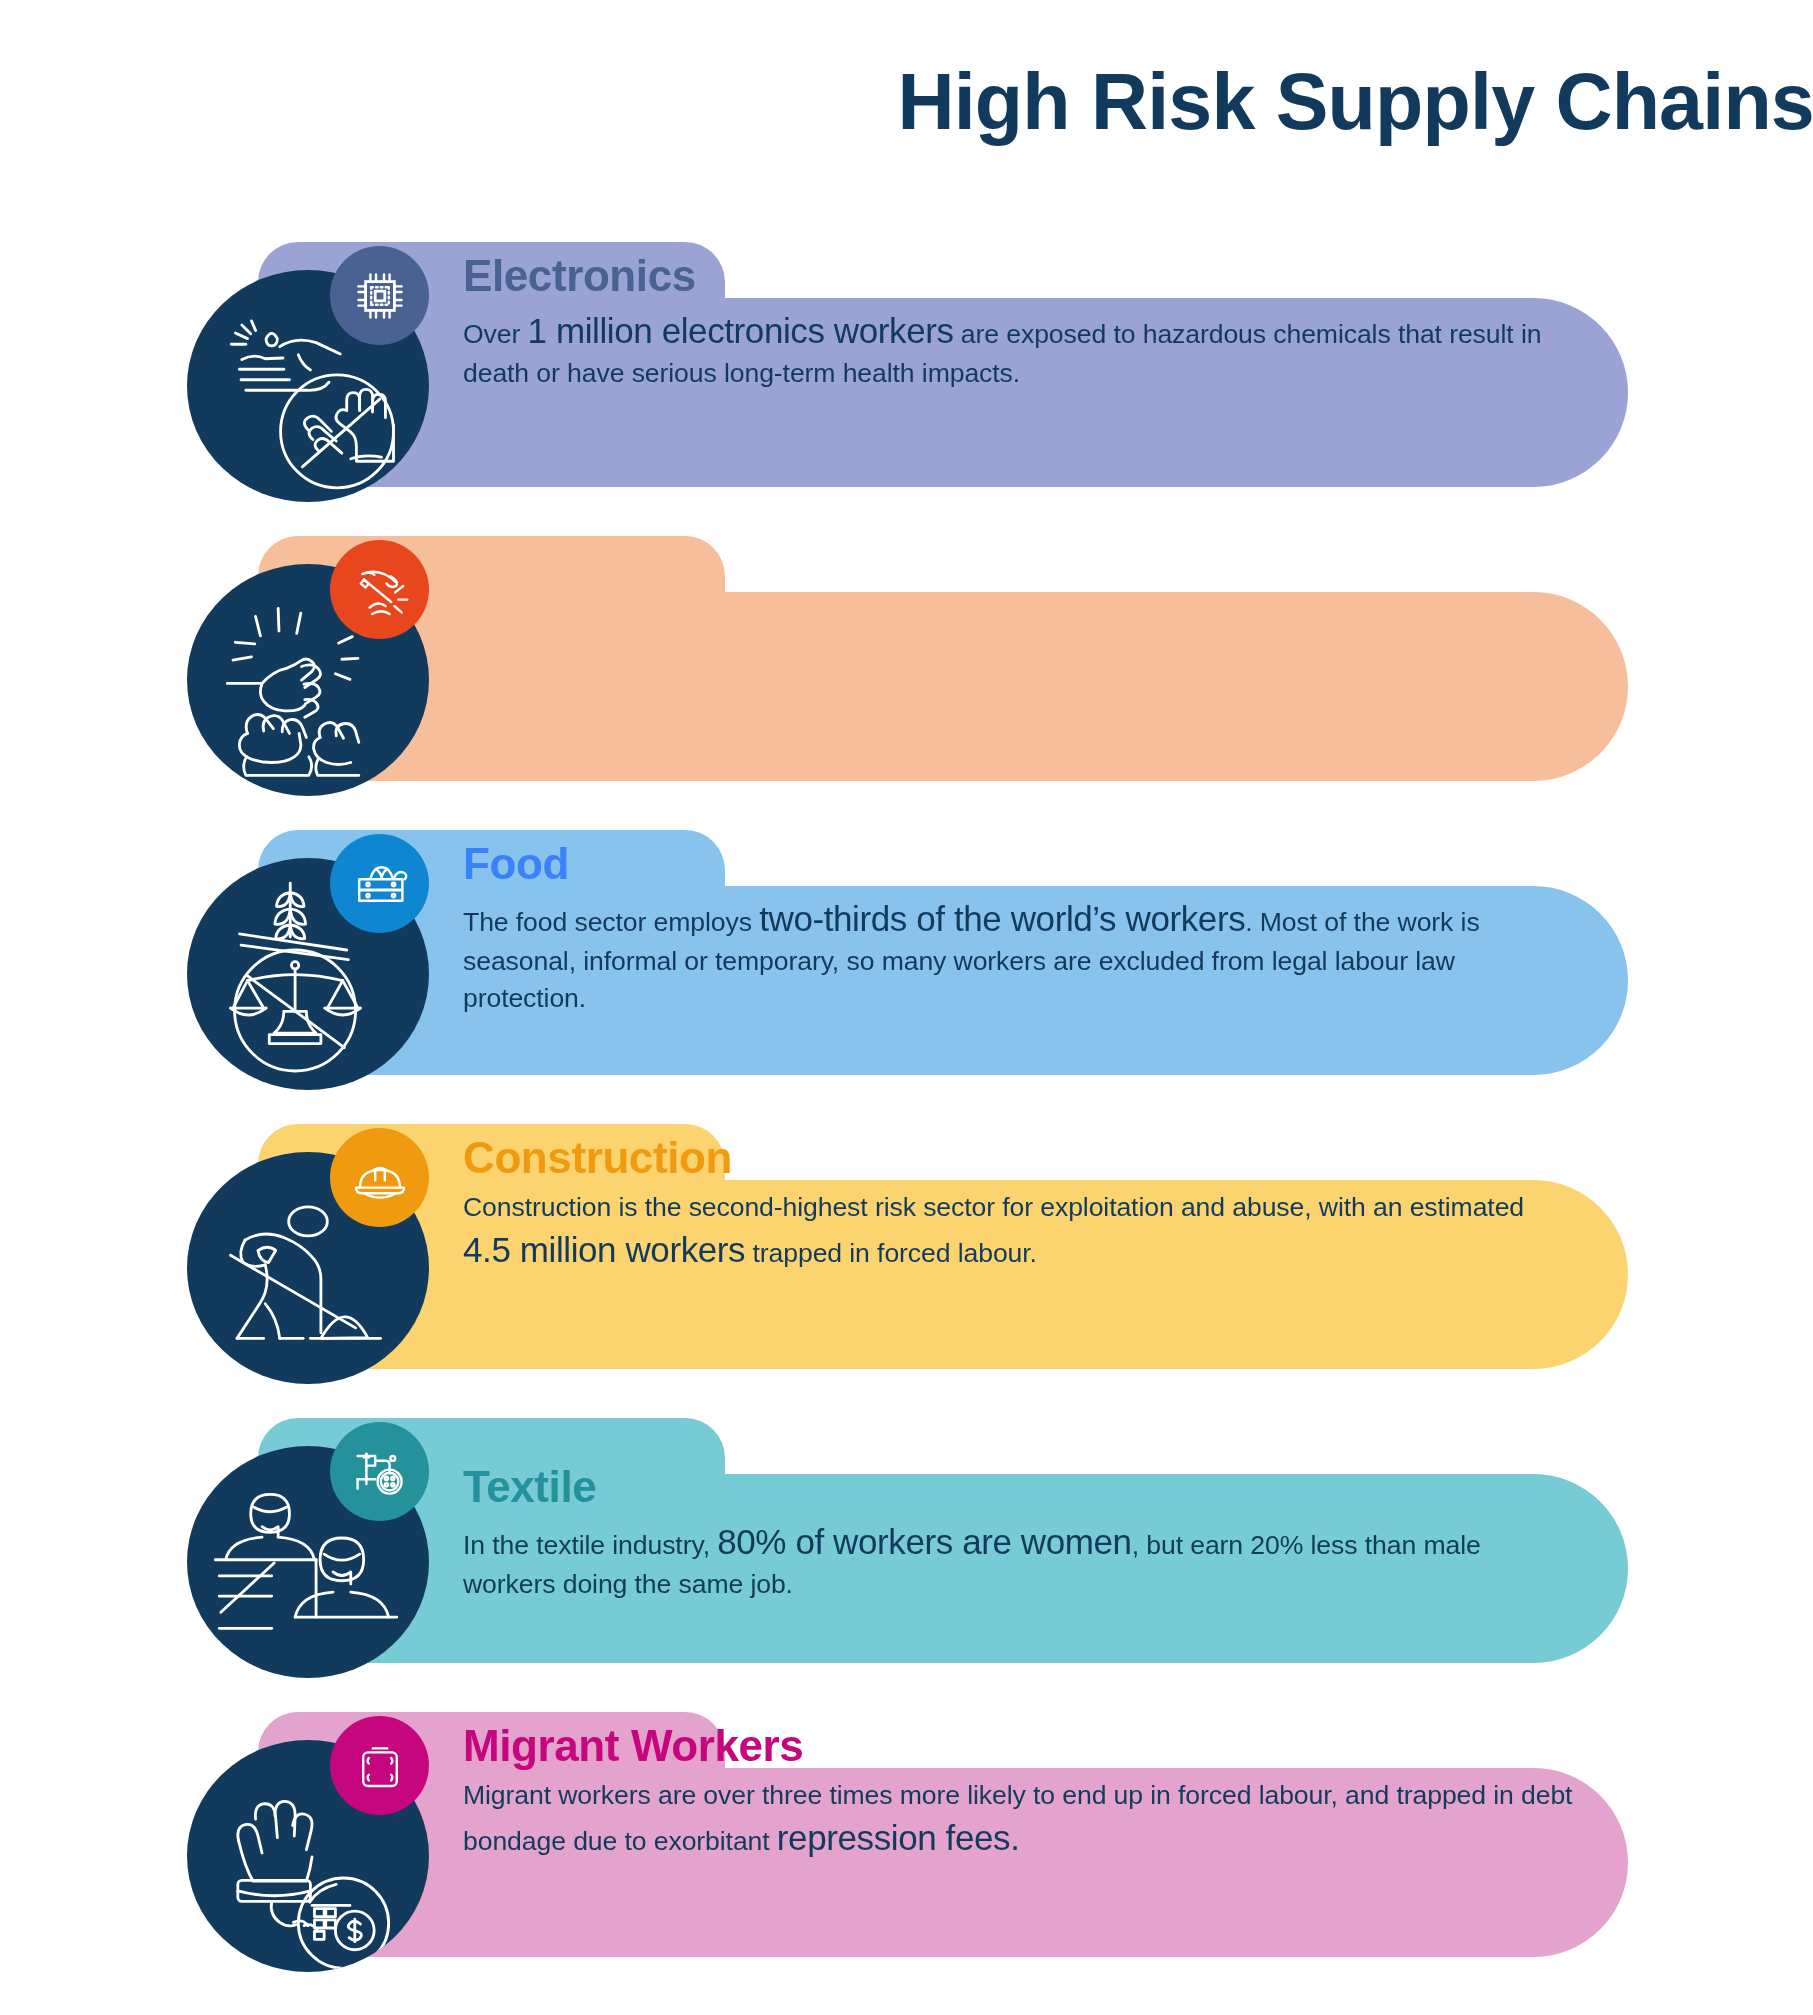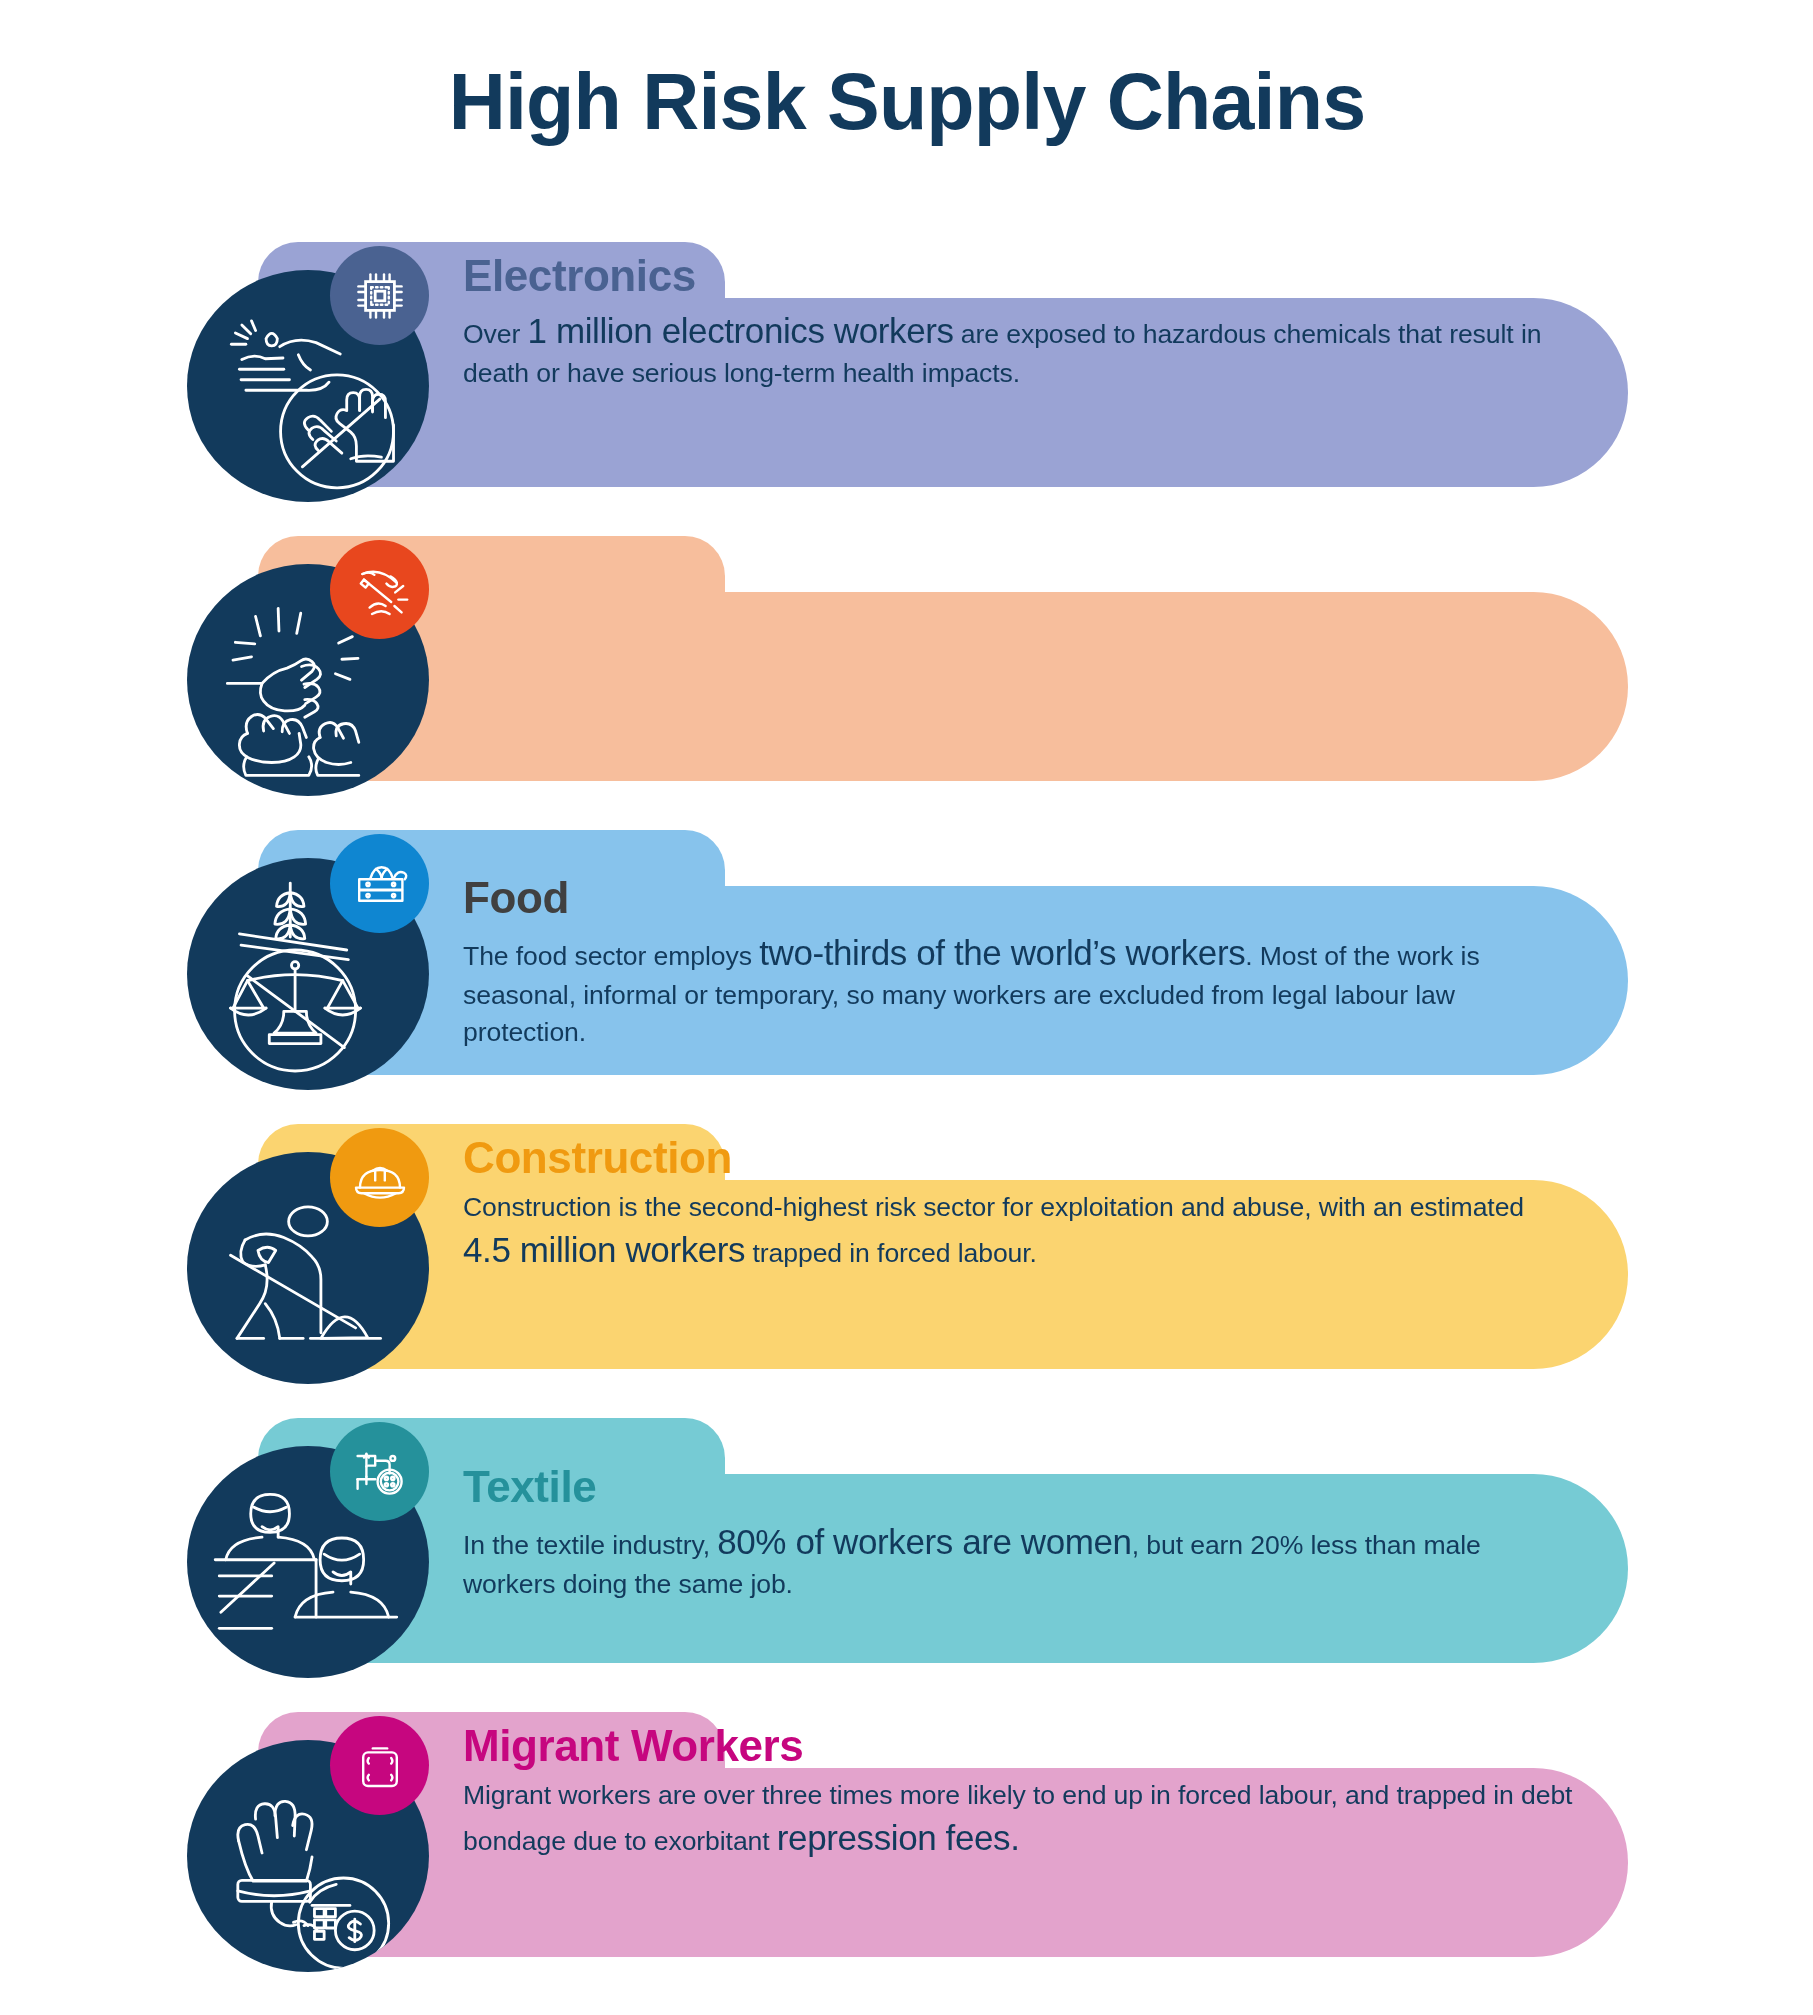--- a/index.html
+++ b/index.html
@@ -16,21 +16,21 @@
     height: 2267px;
     background: #ffffff;
   }
 
   
   .title {
     position: absolute;
     top: 56px;
     left: 0;
     width: 1814px;
-    text-align: center;
+    text-align: right;
     font-size: 79px;
     font-weight: bold;
     letter-spacing: -0.8px;
     color: #123A5C;
     font-family: "Liberation Sans", sans-serif;
   }
 
   
   .sections {
     position: absolute;
@@ -295,21 +295,21 @@
         <rect x="28" y="68" width="108" height="26"></rect>
         <rect x="28" y="96" width="108" height="26"></rect>
         <circle cx="50" cy="81" r="4"></circle>
               <circle cx="114" cy="81" r="4"></circle>
         <circle cx="50" cy="109" r="4"></circle>
               <circle cx="114" cy="109" r="4"></circle>
       </g>
     </svg>
         </div>
         <div class="text-col">
-          <div class="sec-heading" style="color: #404040; margin-top: 34px;">Food</div>
+          <div class="sec-heading" style="color: #3b82f6;">Food</div>
           <div class="sec-body"><span>The food sector employs </span><span class="big">two-thirds of the world’s workers</span><span>. Most of the work is </span><span class="bold">seasonal, informal or temporary,</span><span> so many workers are </span><span class="bold">excluded from legal labour law protection.</span></div>
         </div>
       </div>
       <div class="section">
         <div class="tab" style="background: rgb(251, 212, 112);"></div>
         <div class="joiner" style="background: rgb(251, 212, 112);"></div>
         <div class="body-pill" style="background: rgb(251, 212, 112);"></div>
         <div class="icon-ellipse">
     <svg viewBox="0 0 600 575" width="242" height="232">
       <g fill="none" stroke="#fff" stroke-width="7" stroke-linecap="round" stroke-linejoin="round">

